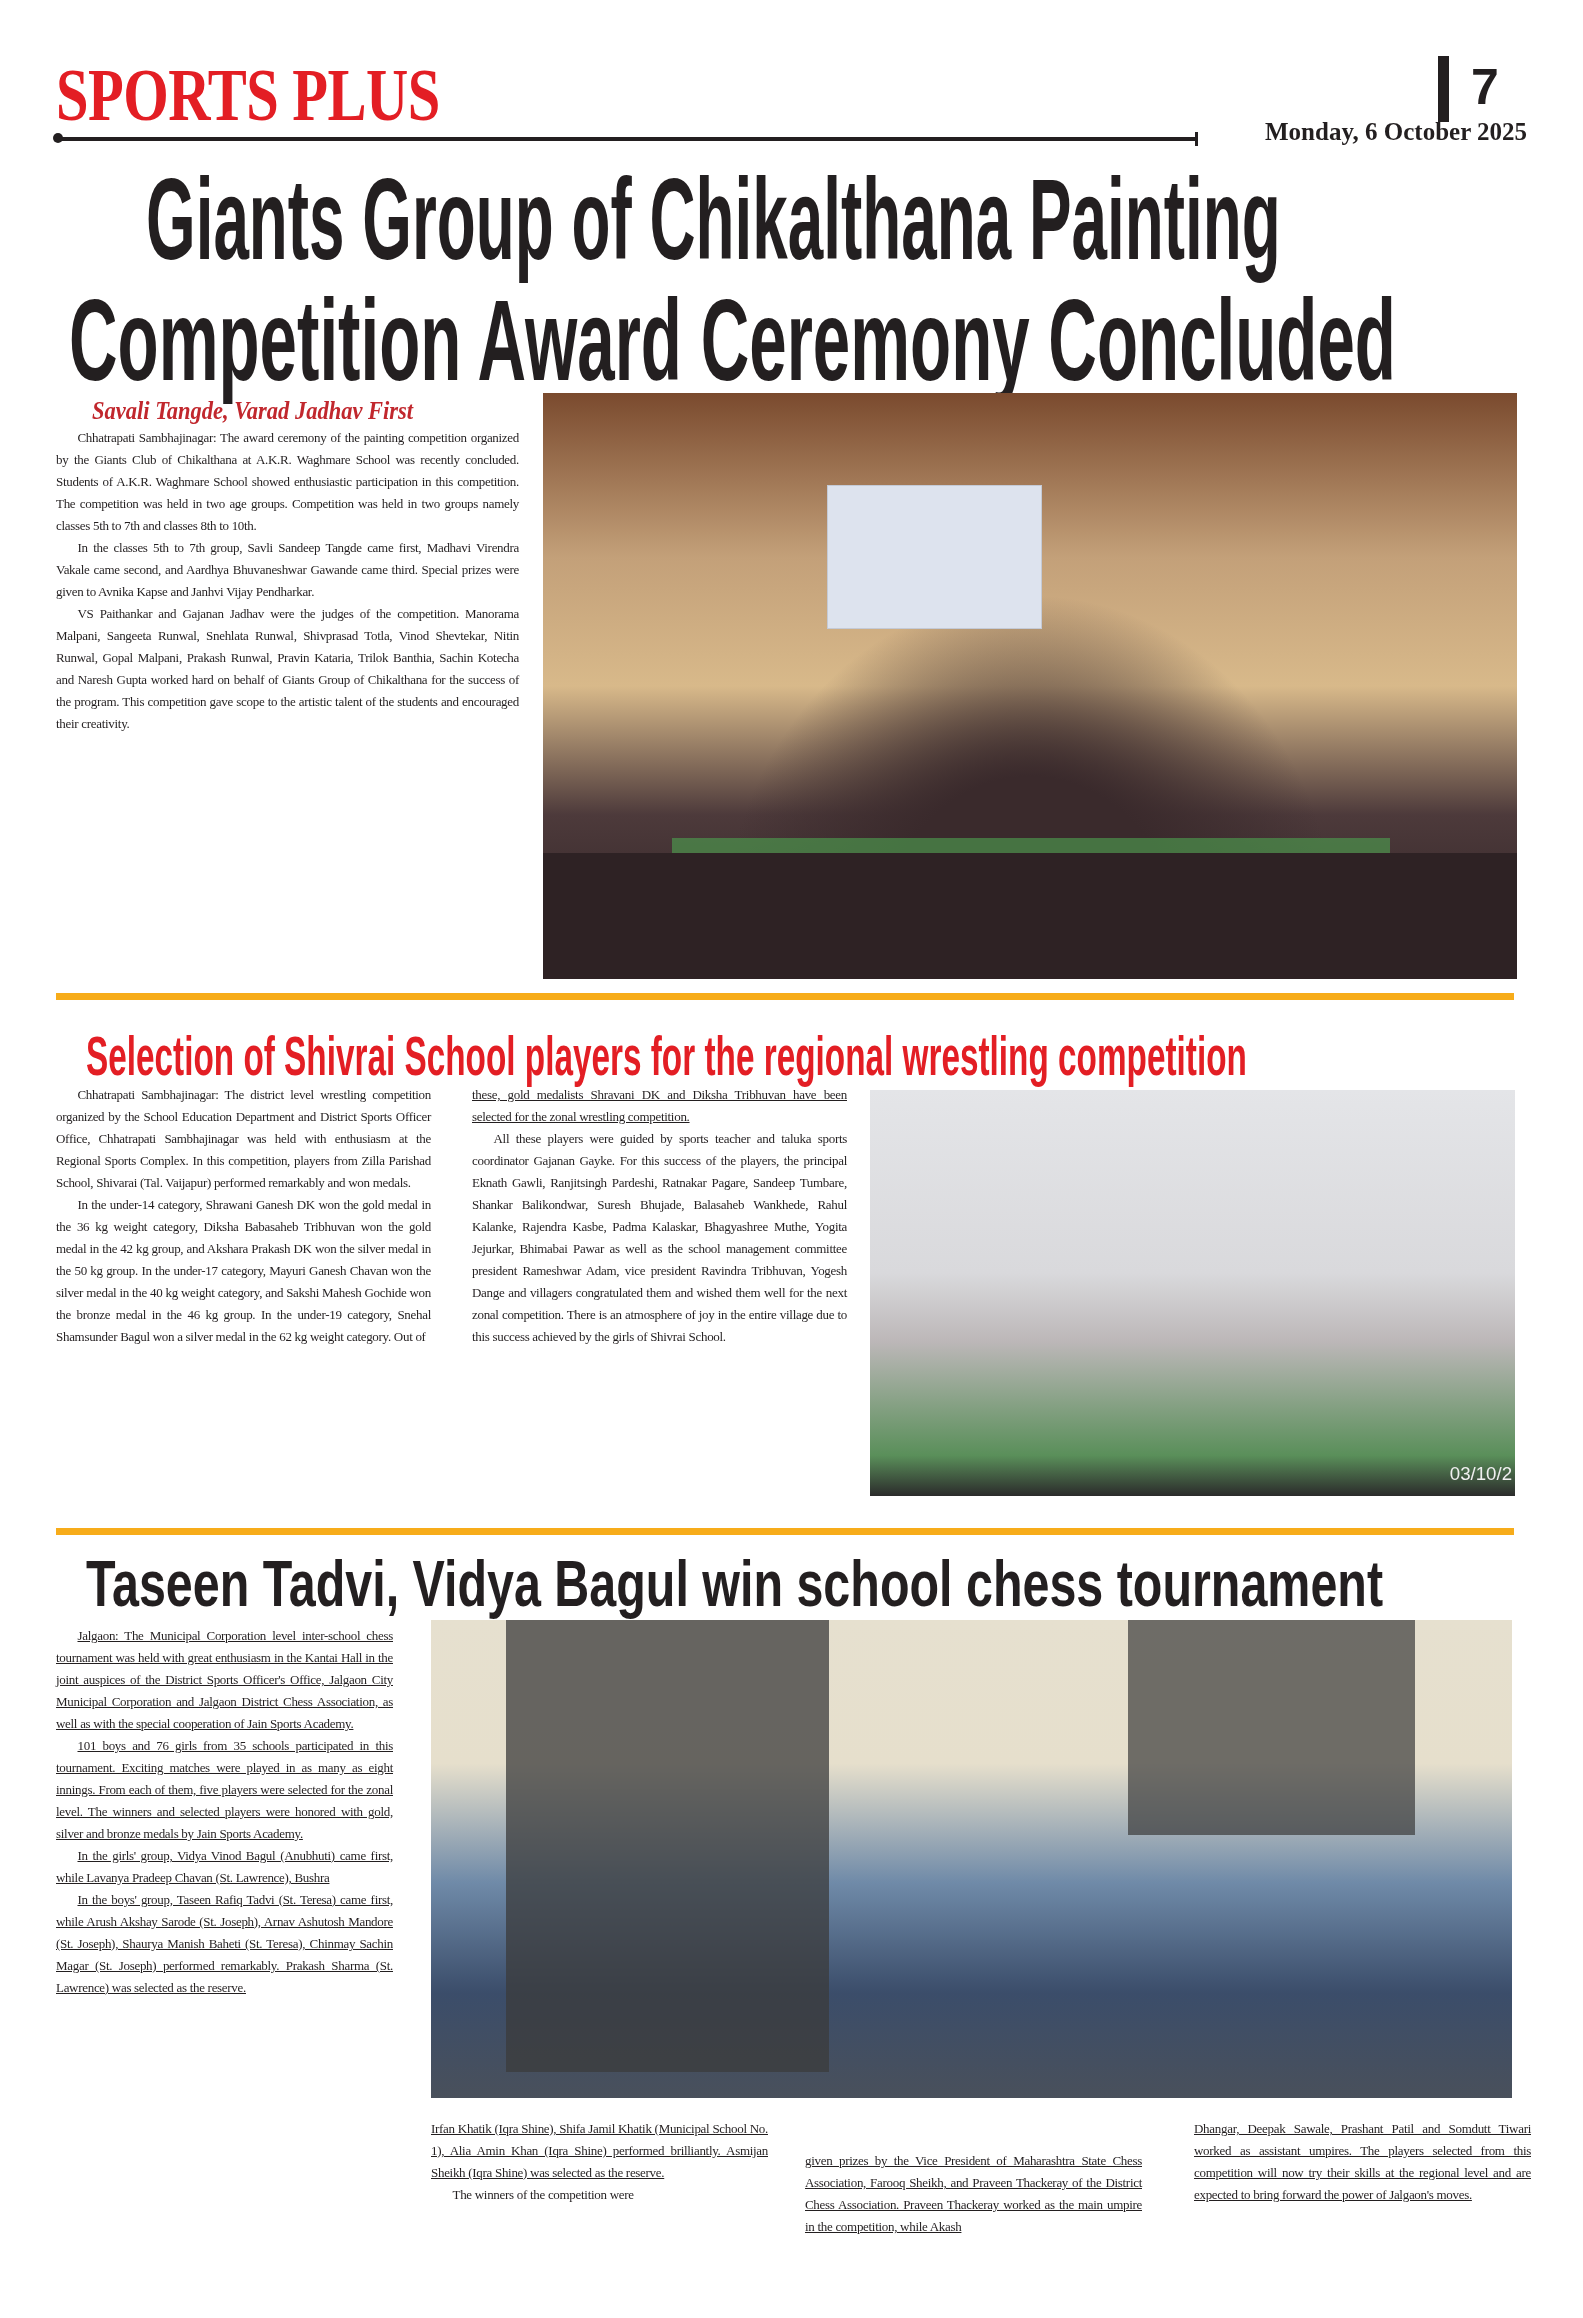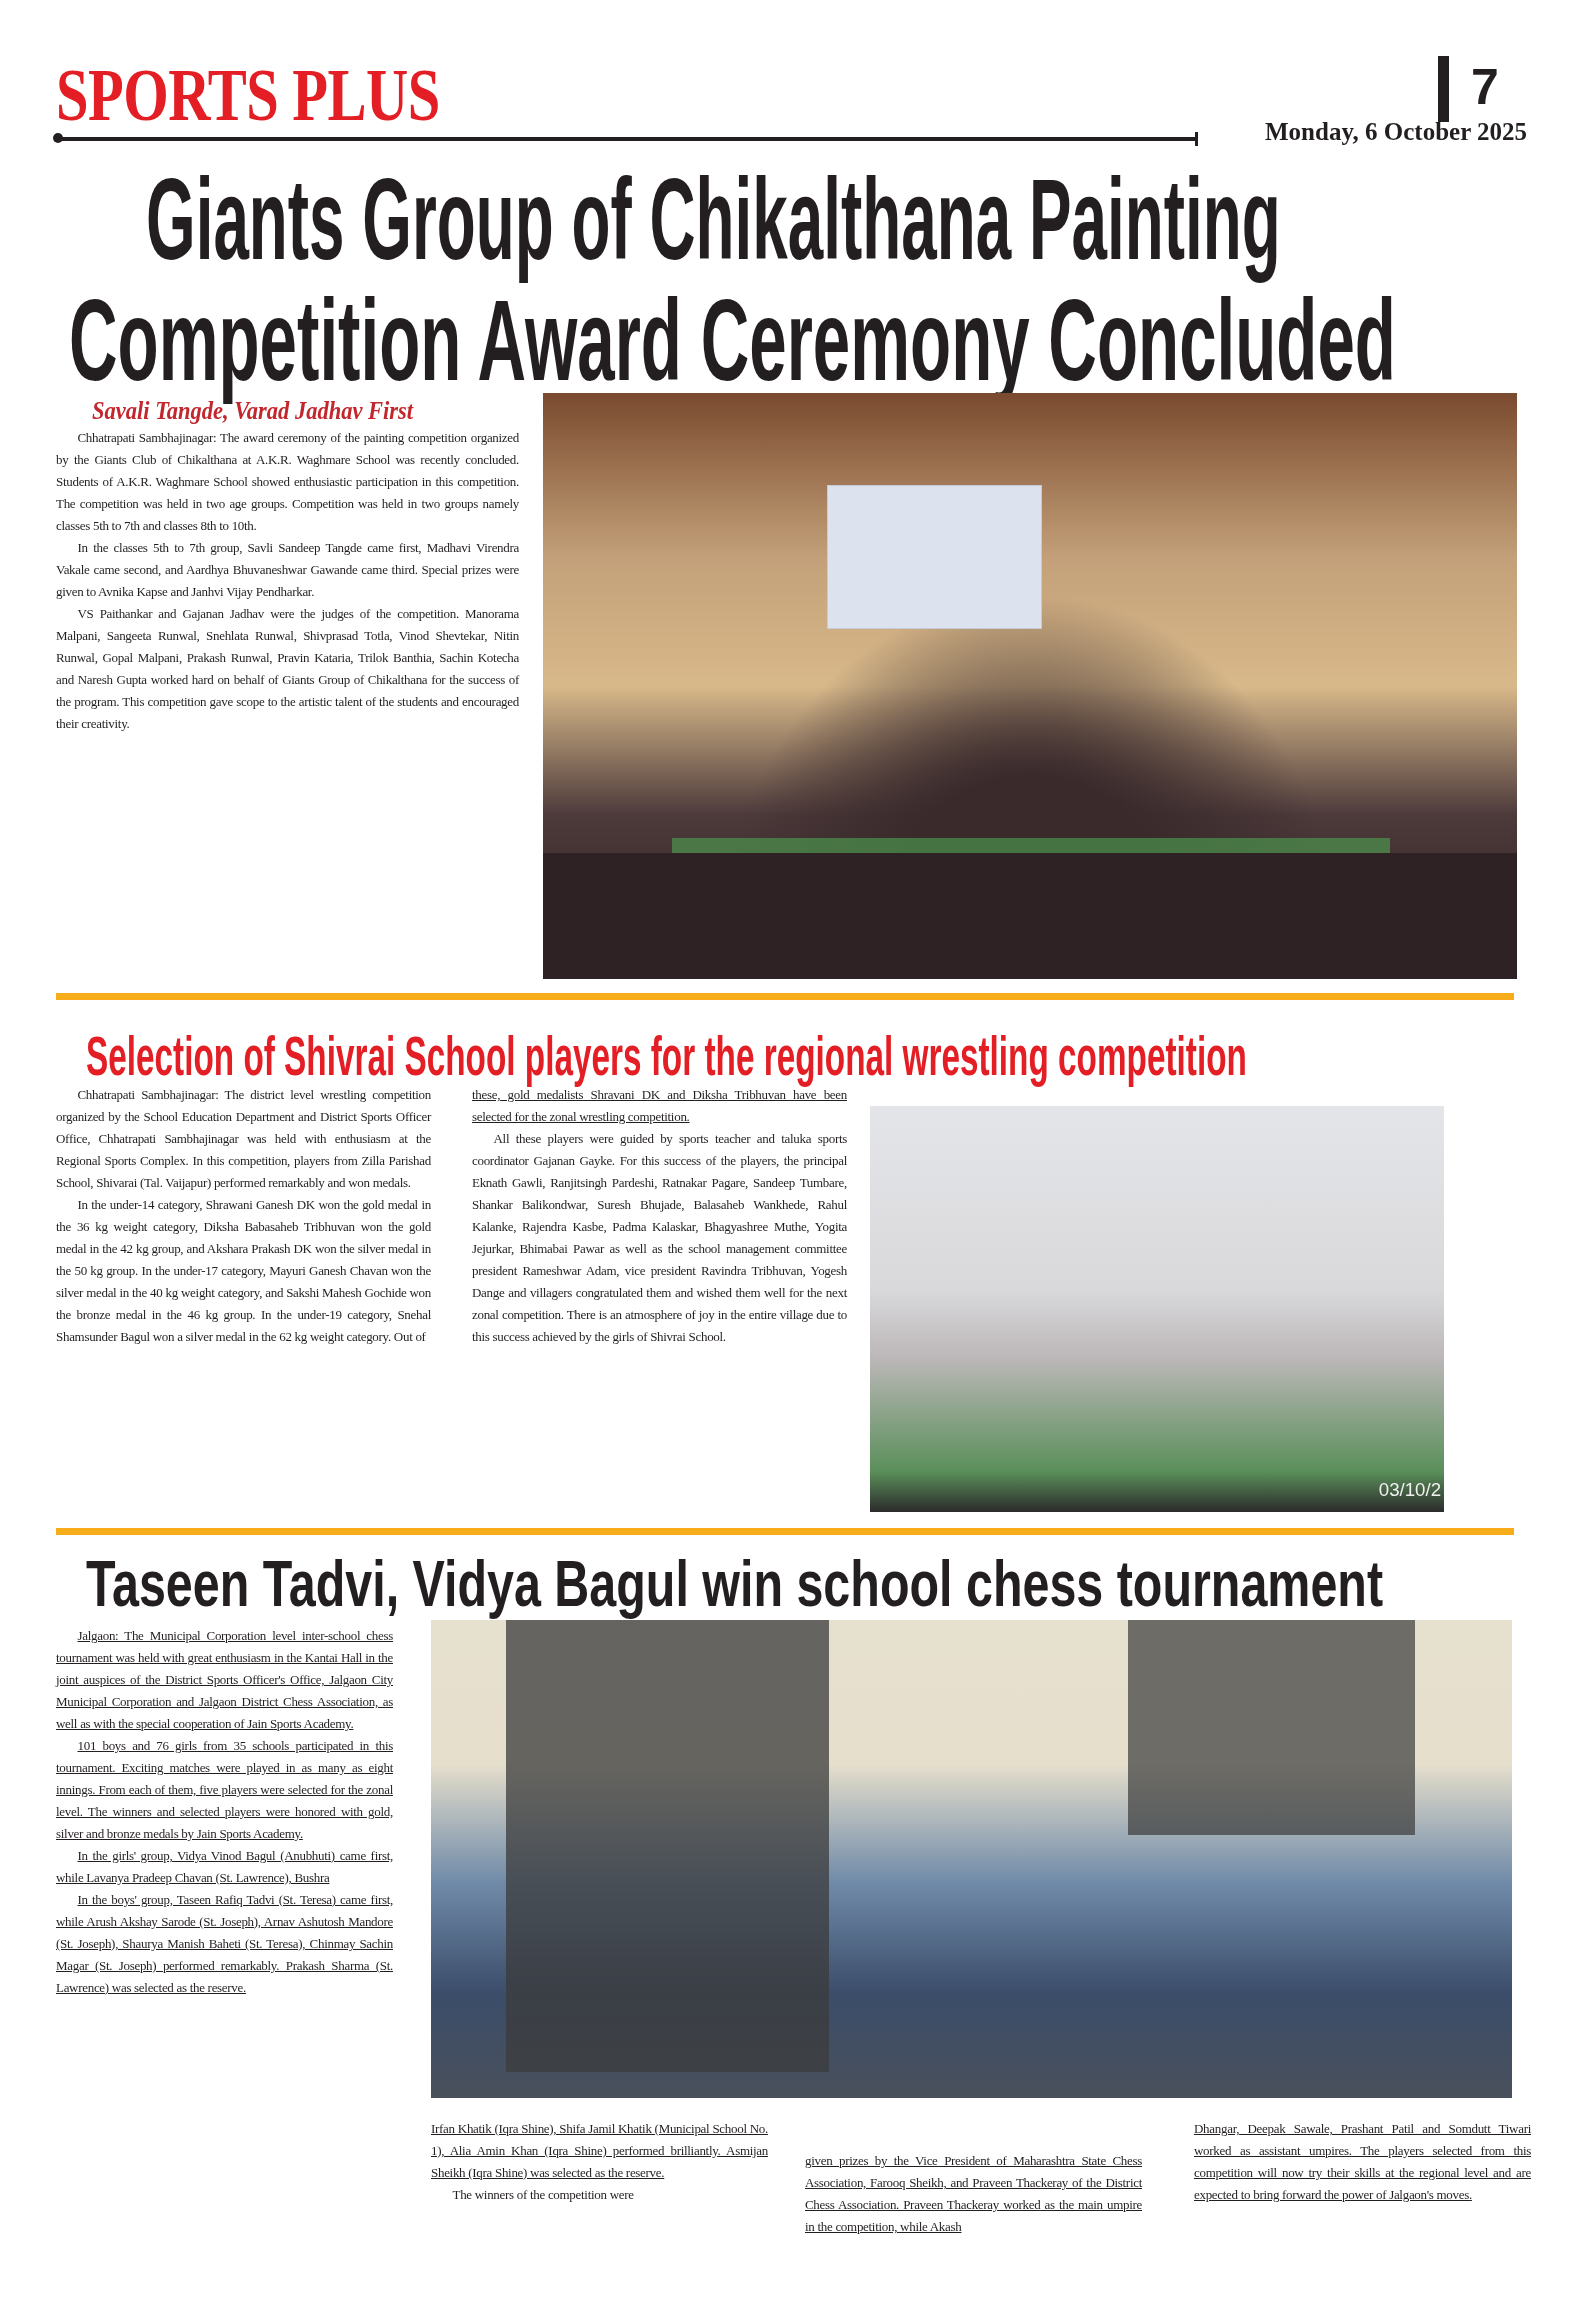--- a/index.html
+++ b/index.html
@@ -65,23 +65,22 @@
     left: 543px; top: 393px; width: 974px; height: 586px;
     background:
       radial-gradient(ellipse at 50% 95%, #3a2a2c 0%, #3a2a2c 22%, transparent 45%),
       linear-gradient(180deg, #7a4a2e 0%, #c3a079 28%, #d8b98a 50%, #4d3a3b 72%, #2c2022 100%);
   }
   .photo-1 .banner { position: absolute; left: 284px; top: 92px; width: 215px; height: 144px; background: #dde3ee; border: 1.4px solid #c4cad6; }
   .photo-1 .floor { position: absolute; left: 129px; top: 445px; width: 718px; height: 57px; background: #4d9b4f; opacity: .65; }
   .photo-1 .crowd { position: absolute; left: 0; top: 460px; width: 100%; height: 126px; background: #2e2224; }
 
   .photo-2 {
-    left: 870px; top: 1090px; width: 574px; height: 406px;
+    left: 870px; top: 1090px; width: 645px; height: 406px;
     background: linear-gradient(180deg, #e4e5e8 0%, #d9d9dc 45%, #bcb7b8 62%, #5a8f5a 90%, #2b2b2b 100%);
-    margin-top: 16px;
   }
   .photo-2 .stamp {
     position: absolute; right: 2.9px; bottom: 11.5px; font-family: "Liberation Sans", sans-serif;
     font-size: 18.7px; color: #f0f0f0;
   }
 
   .photo-3 {
     left: 431px; top: 1620px; width: 1081px; height: 478px;
     background: linear-gradient(180deg, #e6e0cf 0%, #e6dfcc 30%, #6f8aa8 55%, #3b4d6a 78%, #49505b 100%);
   }

